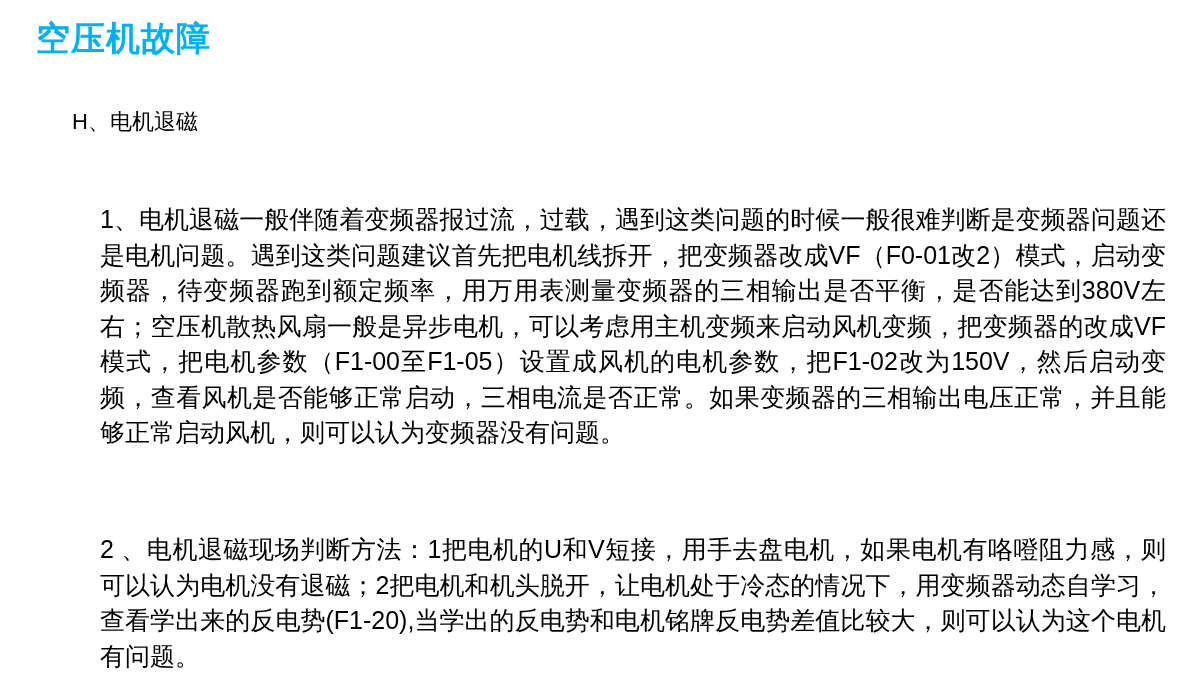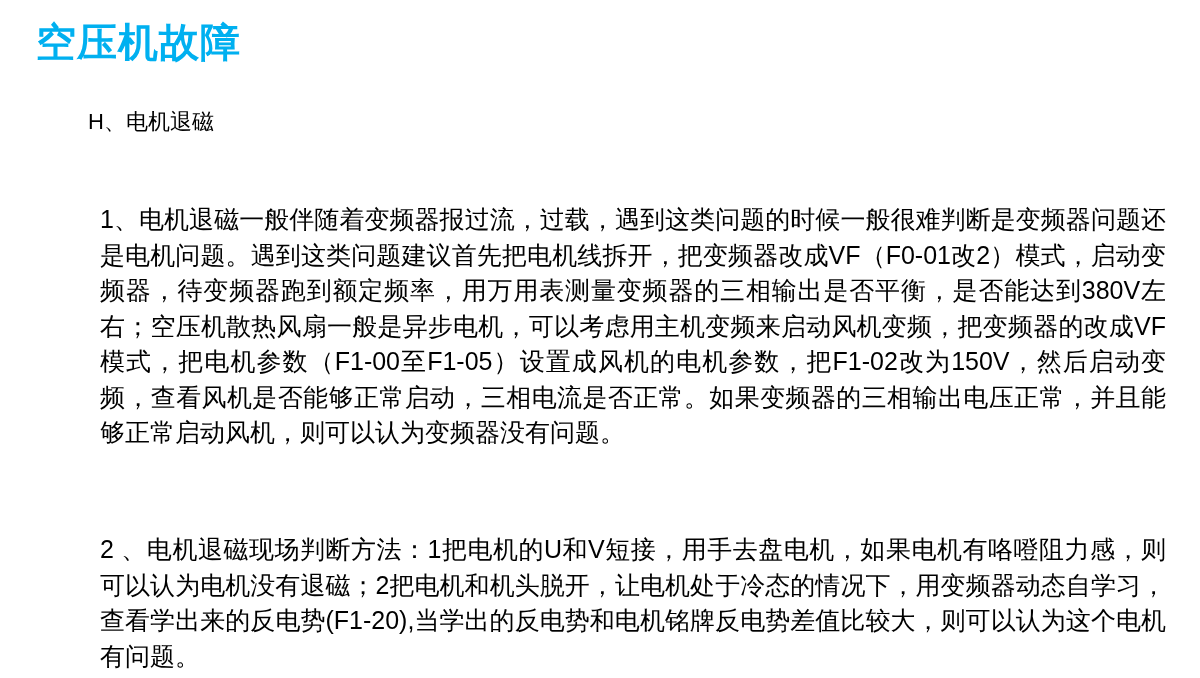--- a/index.html
+++ b/index.html
@@ -18,30 +18,30 @@
   .slide {
     position: relative;
     width: 1200px;
     height: 678px;
     box-sizing: border-box;
   }
   .slide-title {
     position: absolute;
     left: 36px;
     top: 18px;
-    font-size: 40px;
+    font-size: 34px;
     font-weight: bold;
     color: #00B0F0;
     letter-spacing: 1px;
     line-height: 1.2;
     white-space: nowrap;
   }
   .subtitle {
     position: absolute;
-    left: 88px;
+    left: 72px;
     top: 108px;
     font-size: 22px;
     color: #000000;
     line-height: 1.3;
     white-space: nowrap;
   }
   .body-block {
     position: absolute;
     left: 88px;
     width: 1090px;

